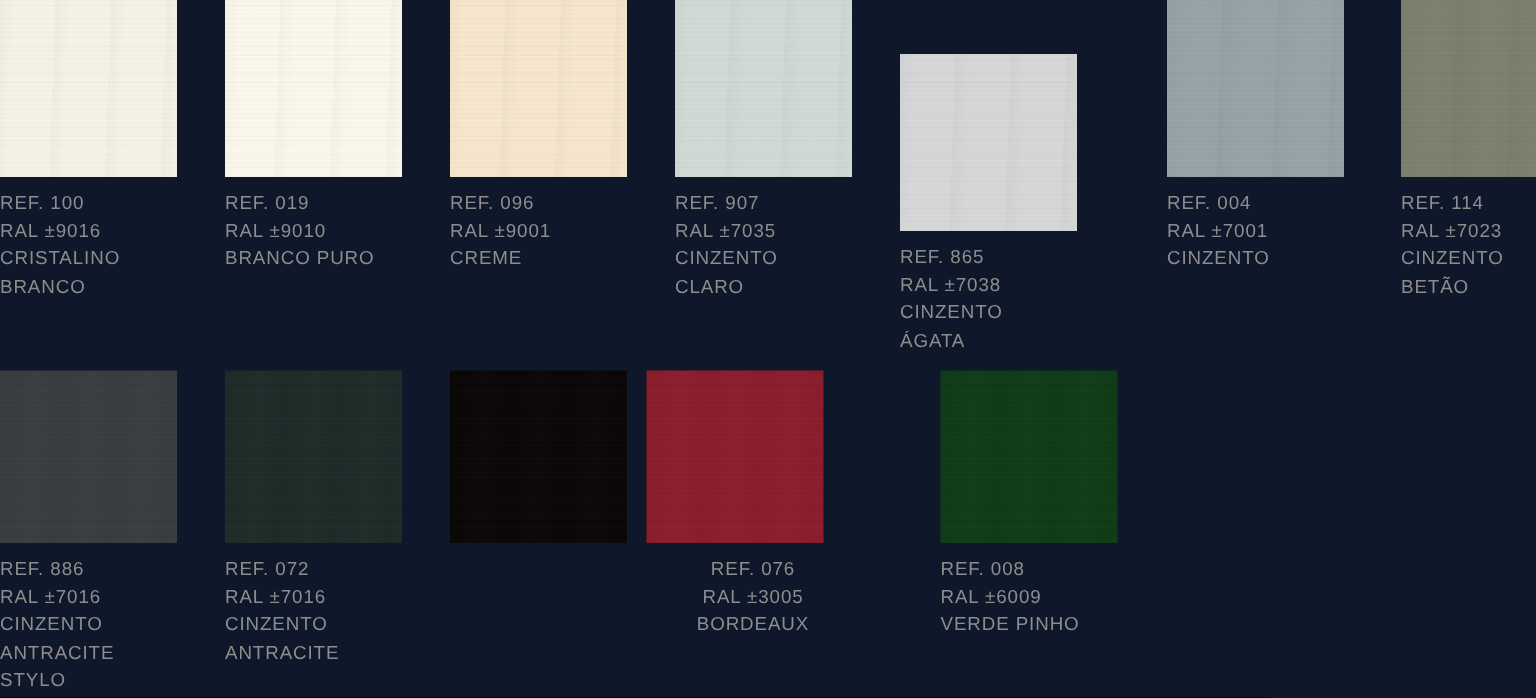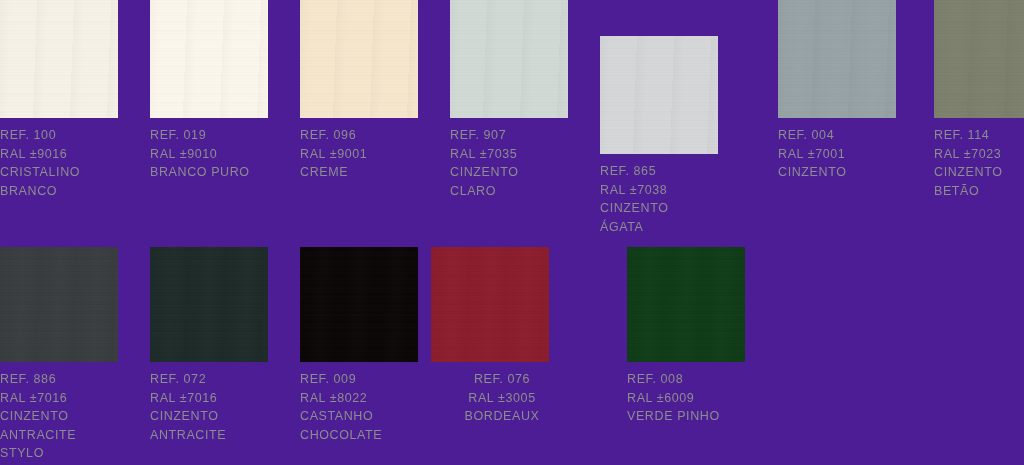--- a/index.html
+++ b/index.html
@@ -12,21 +12,21 @@
     height: 465px;
     overflow: hidden;
     font-family: "Liberation Sans", sans-serif;
     color: #8c8c8c;
   }
 
   #palette-sheet {
     position: relative;
     width: 1024px;
     height: 465px;
-    background: #4c1d95;
+    background: #0f172a;
   }
 
   .swatch-row {
     position: absolute;
     left: 0;
     width: 1024px;
     display: block;
   }
   .swatch-row.row-1 { top: 0px; }
   .swatch-row.row-2 { top: 247px; }
@@ -163,21 +163,20 @@
           <div class="grain"></div>
           <div class="grain-2"></div>
         </div>
         <div class="swatch-caption"><span class="cap-line">REF. 072</span><span class="cap-line">RAL ±7016</span><span class="cap-line">CINZENTO</span><span class="cap-line">ANTRACITE</span></div>
       </div>
       <div class="swatch-cell" style="left: 300px;">
         <div class="swatch-chip" style="background: rgb(11, 7, 6);">
           <div class="grain"></div>
           <div class="grain-2"></div>
         </div>
-        <div class="swatch-caption"><span class="cap-line">REF. 009</span><span class="cap-line">RAL ±8022</span><span class="cap-line">CASTANHO</span><span class="cap-line">CHOCOLATE</span></div>
       </div>
       <div class="swatch-cell" style="left: 431px; text-align: center;">
         <div class="swatch-chip" style="background: rgb(140, 29, 44);">
           <div class="grain"></div>
           <div class="grain-2"></div>
         </div>
         <div class="swatch-caption"><span class="cap-line">REF. 076</span><span class="cap-line">RAL ±3005</span><span class="cap-line">BORDEAUX</span></div>
       </div>
       <div class="swatch-cell" style="left: 600px; margin-left: 27px;">
         <div class="swatch-chip" style="background: rgb(15, 61, 23);">

